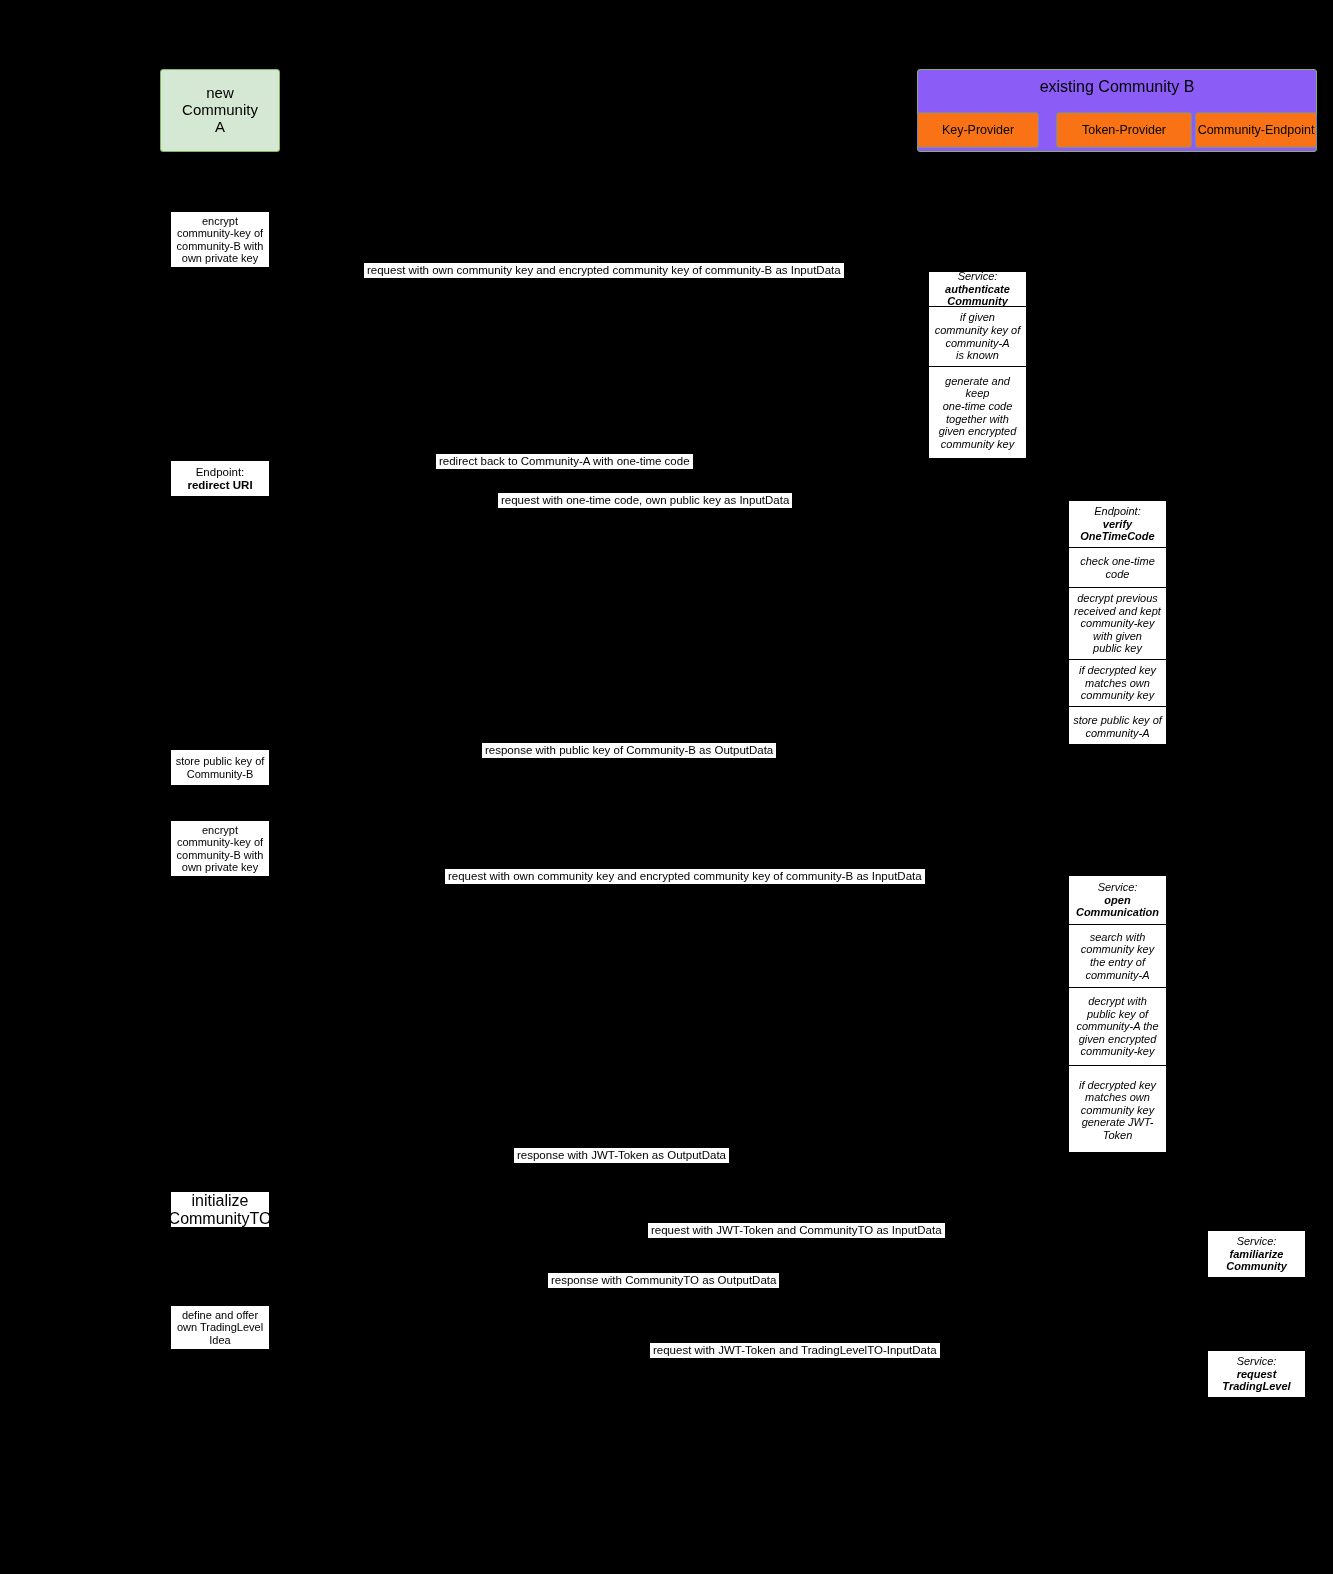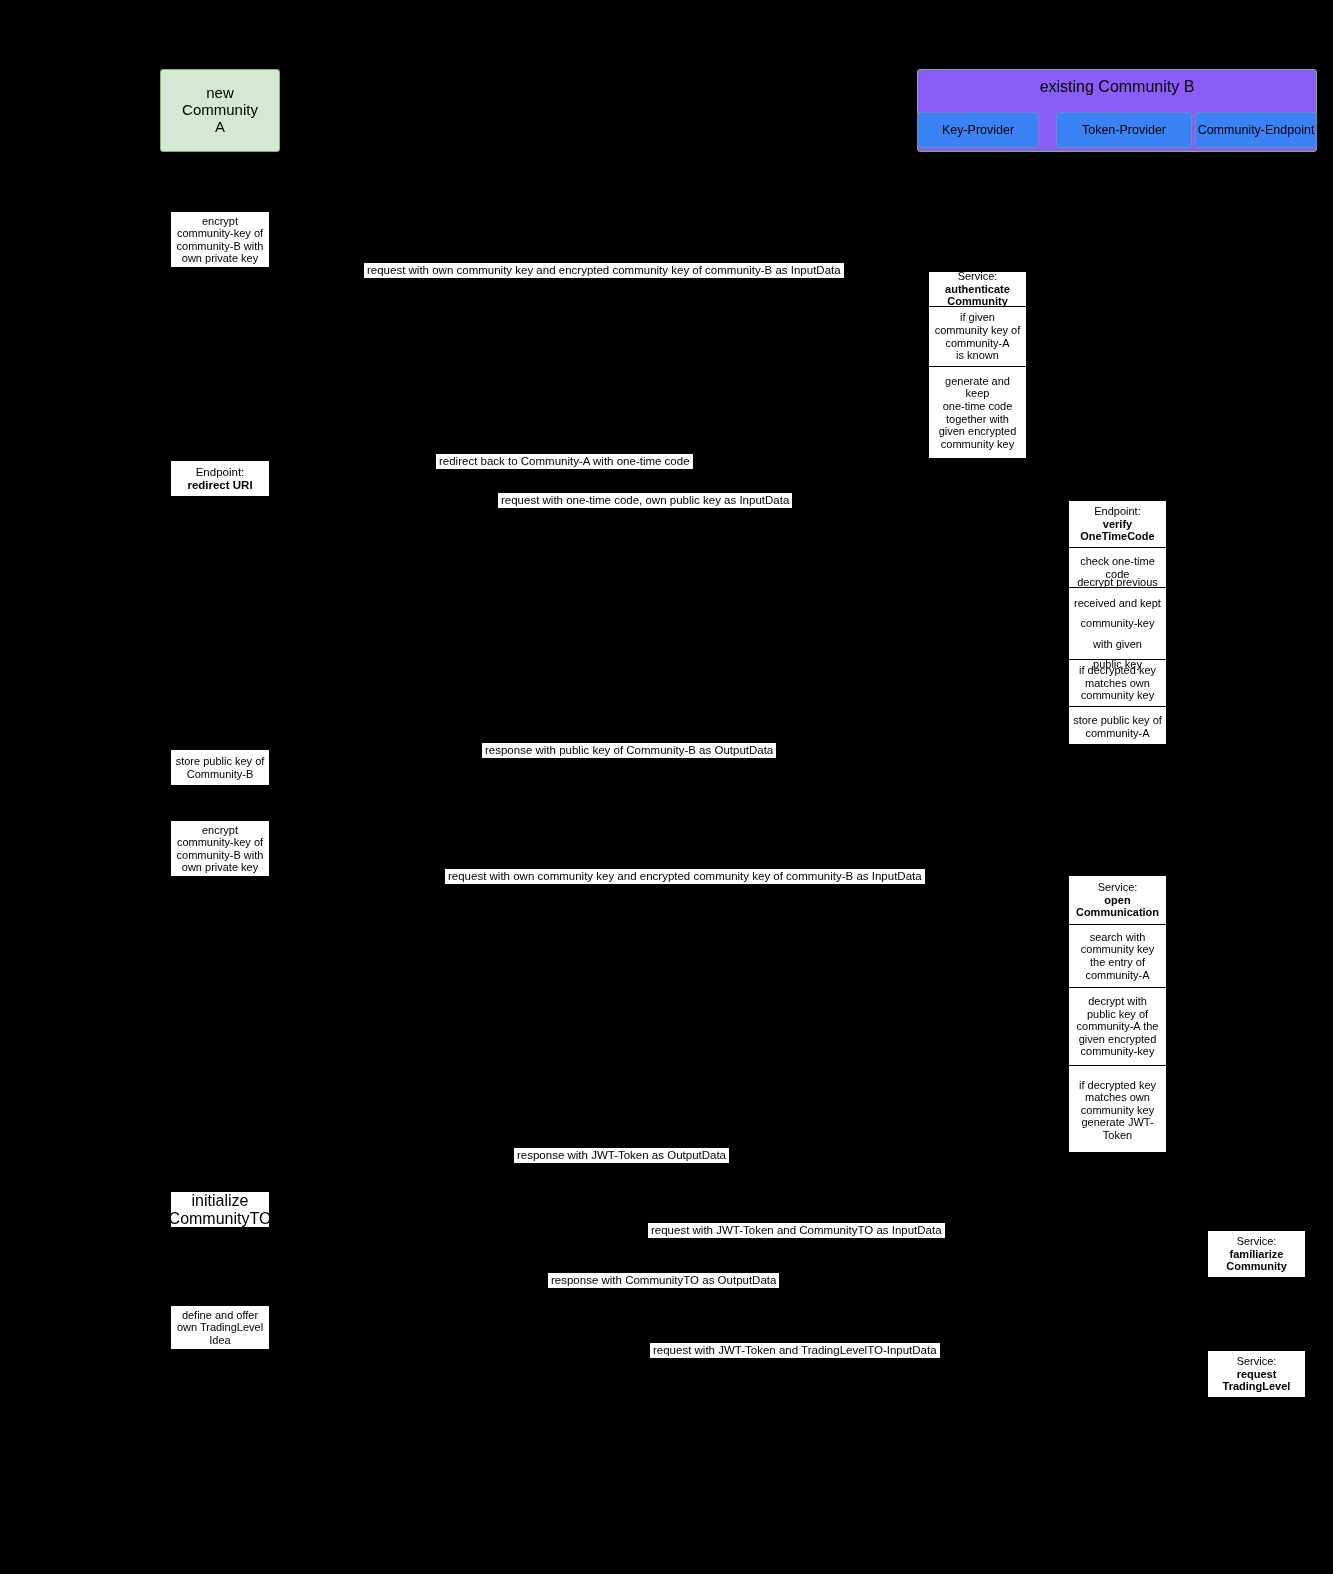--- a/index.html
+++ b/index.html
@@ -32,21 +32,21 @@
     border-radius: 3px;
   }
   .lane-head-b {
     background: #8b5cf6;
     border: 1px solid #82b366;
     border-radius: 3px;
     justify-content: flex-start;
     padding-top: 8px;
   }
   .sub-head {
-    background: #3b82f6;
+    background: #f97316;
     border: 1px solid #6c8ebf;
     border-radius: 3px;
   }
   .stepbox {
     background: #ffffff;
     border: 1px solid #000000;
   }
   .msg {
     position: absolute;
     background: #ffffff;
@@ -67,20 +67,21 @@
   .stack .cell {
     box-sizing: border-box;
     border-bottom: 1px solid #000000;
     text-align: center;
     display: flex;
     flex-direction: column;
     align-items: center;
     justify-content: center;
     line-height: 1.14;
     padding: 2px 2px;
+    font-style: italic;
   }
   .stack .cell:last-child {
     border-bottom: 0;
   }
   .bold { font-weight: bold; }
 </style>
 </head>
 <body>
 
 <div id="canvas">
@@ -183,21 +184,21 @@
   <div class="stack" style="left:1068px; top:500px; width:99px; height:245px; font-size:11px;">
     <div class="cell" style="height:47px;">
       <span>Endpoint:</span>
       <span class="bold">verify</span>
       <span class="bold">OneTimeCode</span>
     </div>
     <div class="cell" style="height:40px;">
       <span>check one-time</span>
       <span>code</span>
     </div>
-    <div class="cell" style="height:72px;gap:8px;">
+    <div class="cell" style="height:72px;">
       <span>decrypt  previous</span>
       <span>received and kept</span>
       <span>community-key</span>
       <span>with given</span>
       <span>public key</span>
     </div>
     <div class="cell" style="height:47px;">
       <span>if decrypted key</span>
       <span>matches own</span>
       <span>community key</span>

